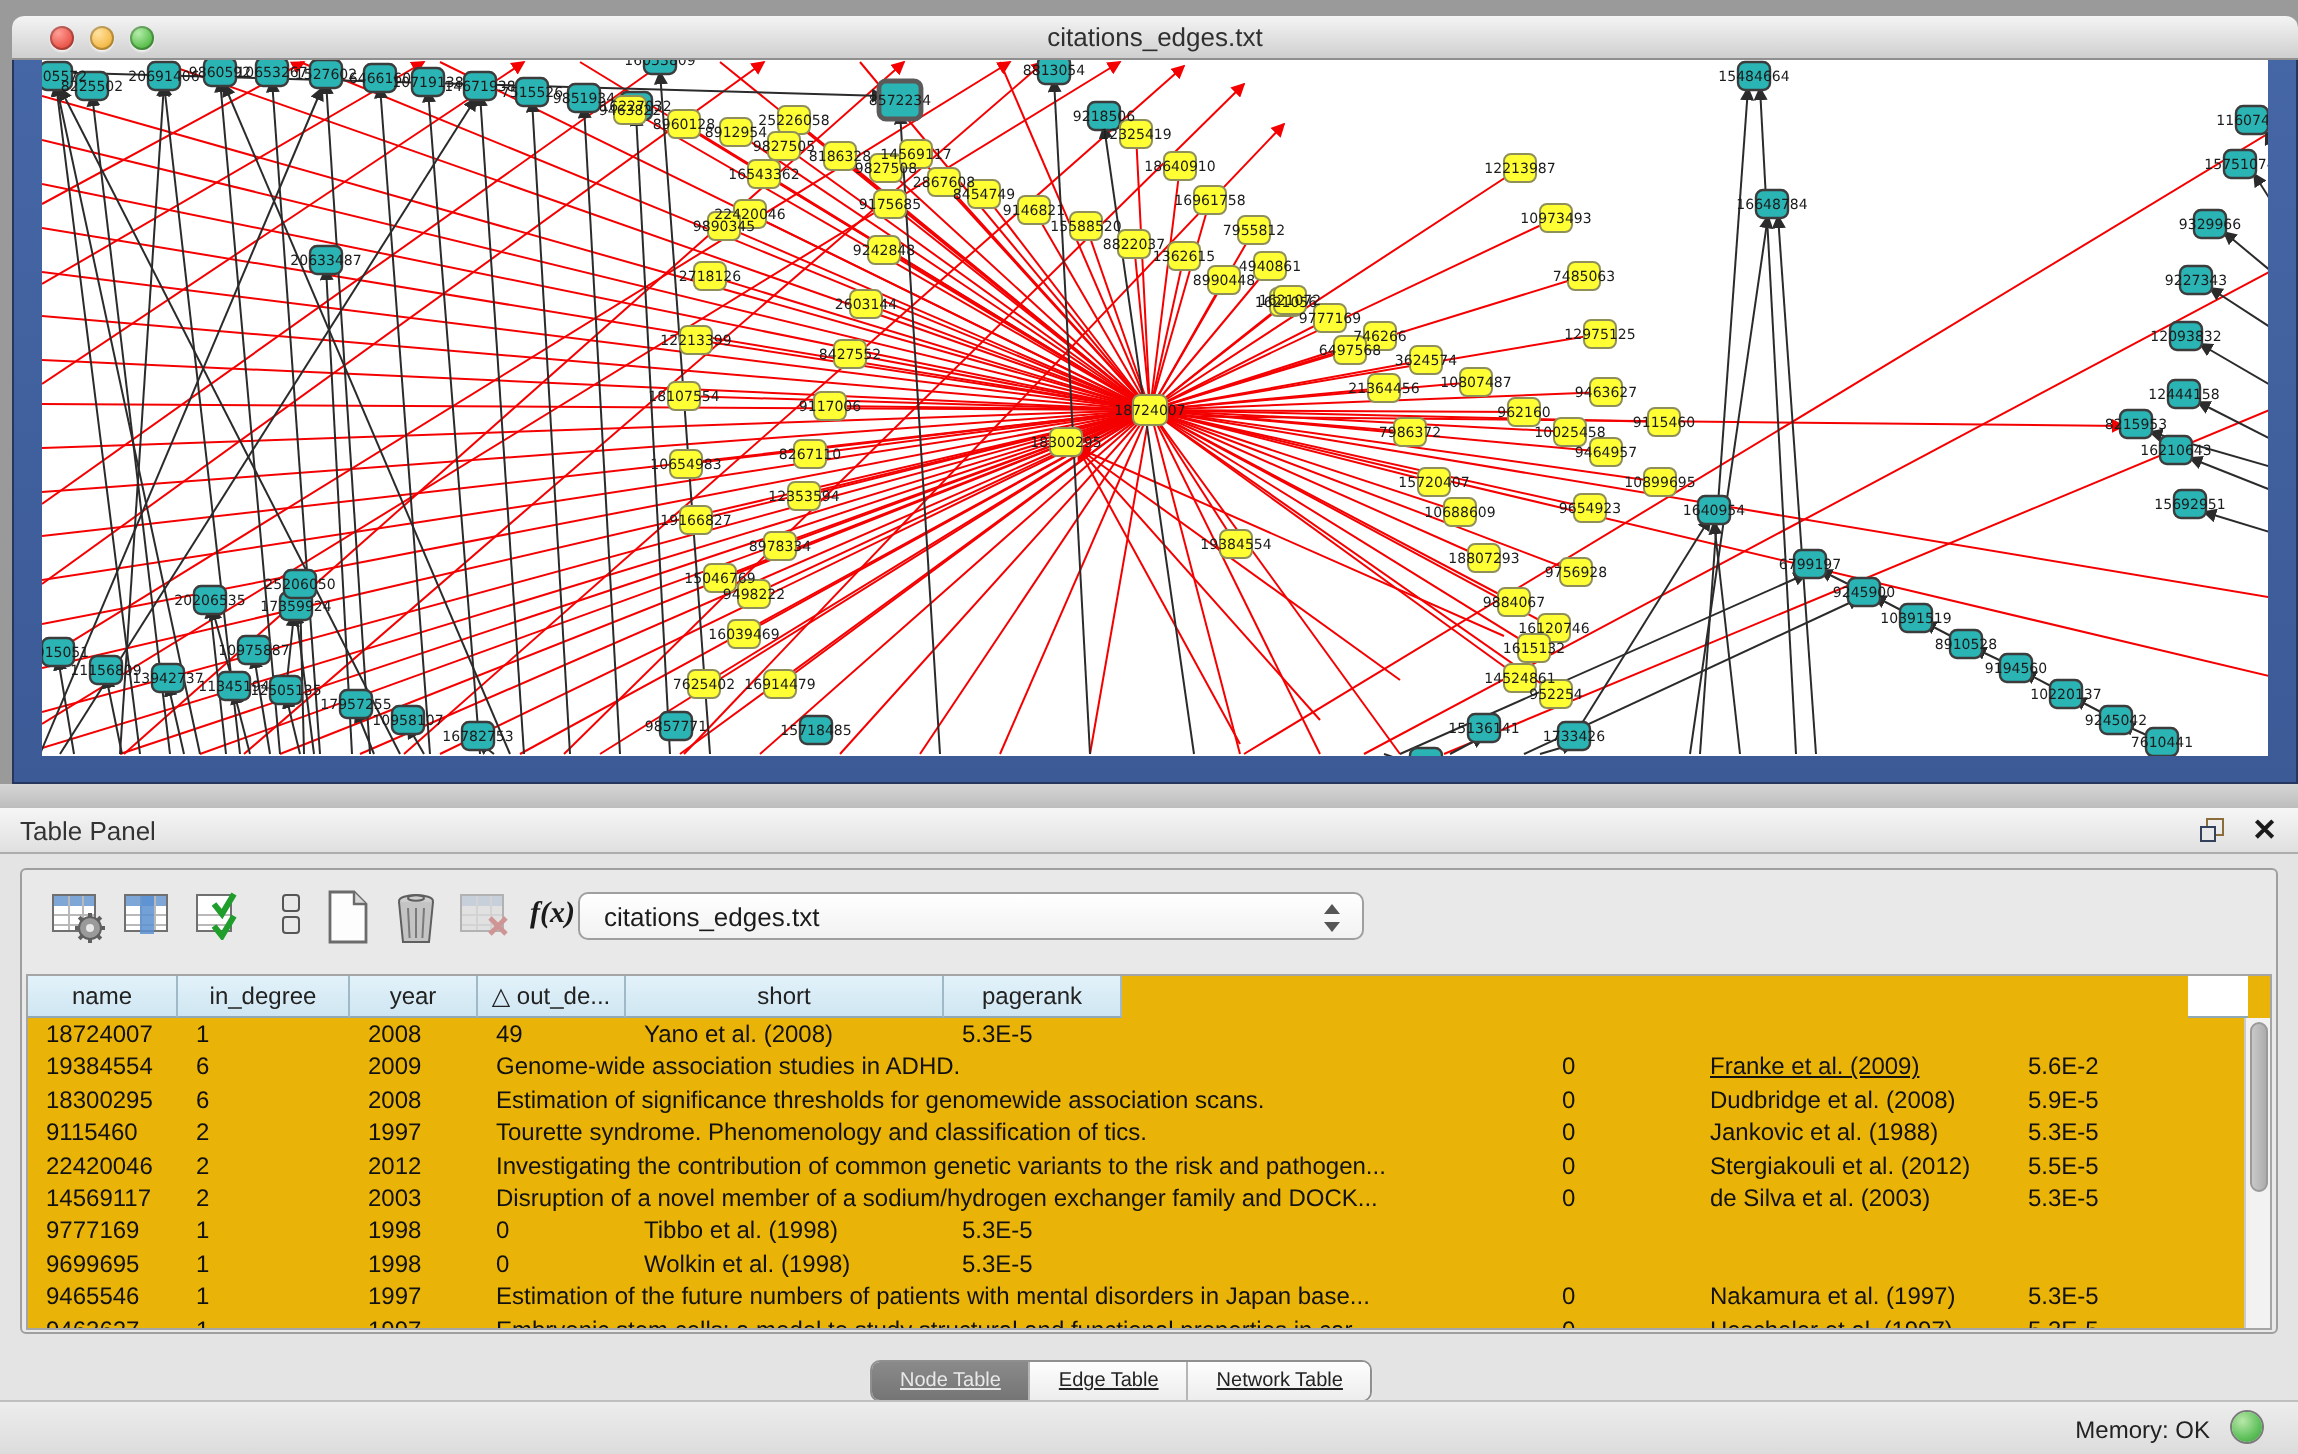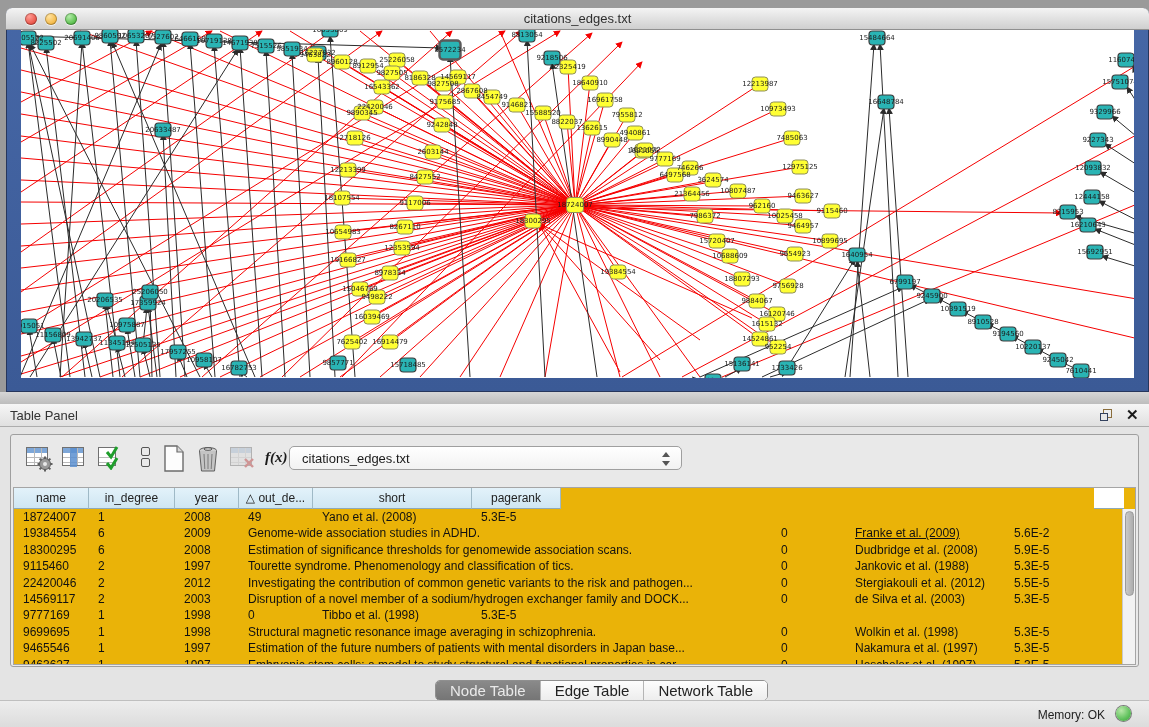--- a/index.html
+++ b/index.html
@@ -80,22 +80,22 @@
     overflow:hidden; white-space:nowrap; }
   #vscroll { position:absolute; right:0; top:21px; width:13px; height:157px;
     background:#f2f2f2; border-left:1px solid #c9c9c9; }
   #vthumb { position:absolute; left:1.5px; top:2px; width:9px; height:85px;
     background:linear-gradient(90deg,#c9c9c9,#adadad); border-radius:5px; border:1px solid #9a9a9a; }
 
   
   #tabs { position:absolute; left:424px; top:245px; height:21px; display:flex;
     border:1px solid #8f8f8f; border-radius:5px; overflow:hidden;
     background:#fafafa; box-shadow:0 1px 1px rgba(255,255,255,.6); }
-  .tab { font-size:15px; line-height:20px; padding:0 14px; color:#222;
-    background:linear-gradient(#fdfdfd,#ededed); border-right:1px solid #b5b5b5; cursor:pointer; }
+  .tab { font-size:10px; line-height:20px; padding:0 14px; color:#222;
+    background:linear-gradient(#fdfdfd,#ededed); border-right:1px solid #b5b5b5; cursor:pointer;text-decoration:underline; }
   .tab:last-child { border-right:none; }
   .tab.selected { background:linear-gradient(#8a8a8a,#757575); color:#e9e9e9; }
 
   
   #statusbar { position:absolute; left:0; top:700px; width:1149px; height:27px;
     background:linear-gradient(#ededed,#dcdcdc); border-top:1px solid #bfbfbf; }
   #memory-label { position:absolute; right:44px; top:7px; font-size:12px; color:#222; }
   #memory-dot { position:absolute; right:18px; top:5px; width:15px; height:15px; border-radius:50%;
     background:radial-gradient(circle at 35% 30%, #b9e8a9, #5fc15c 60%, #3f9a3c);
     box-shadow:0 0 0 1px #7a7a7a; cursor:pointer; }
@@ -776,21 +776,20 @@
             <div class="td" style="width: 86px;">1</div>
             <div class="td" style="width: 64px;">1998</div>
             <div class="td" style="width: 74px;">0</div>
             <div class="td" style="width: 159px;">Tibbo et al. (1998)</div>
             <div class="td" style="width: 89px;">5.3E-5</div>
           </div>
           <div class="tr">
             <div class="td" style="width: 75px;">9699695</div>
             <div class="td" style="width: 86px;">1</div>
             <div class="td" style="width: 64px;">1998</div>
-            <div class="td" style="width: 533px;">Structural magnetic resonance image averaging in schizophrenia.</div>
             <div class="td" style="width: 74px;">0</div>
             <div class="td" style="width: 159px;">Wolkin et al. (1998)</div>
             <div class="td" style="width: 89px;">5.3E-5</div>
           </div>
           <div class="tr">
             <div class="td" style="width: 75px;">9465546</div>
             <div class="td" style="width: 86px;">1</div>
             <div class="td" style="width: 64px;">1997</div>
             <div class="td" style="width: 533px;">Estimation of the future numbers of patients with mental disorders in Japan base...</div>
             <div class="td" style="width: 74px;">0</div>

